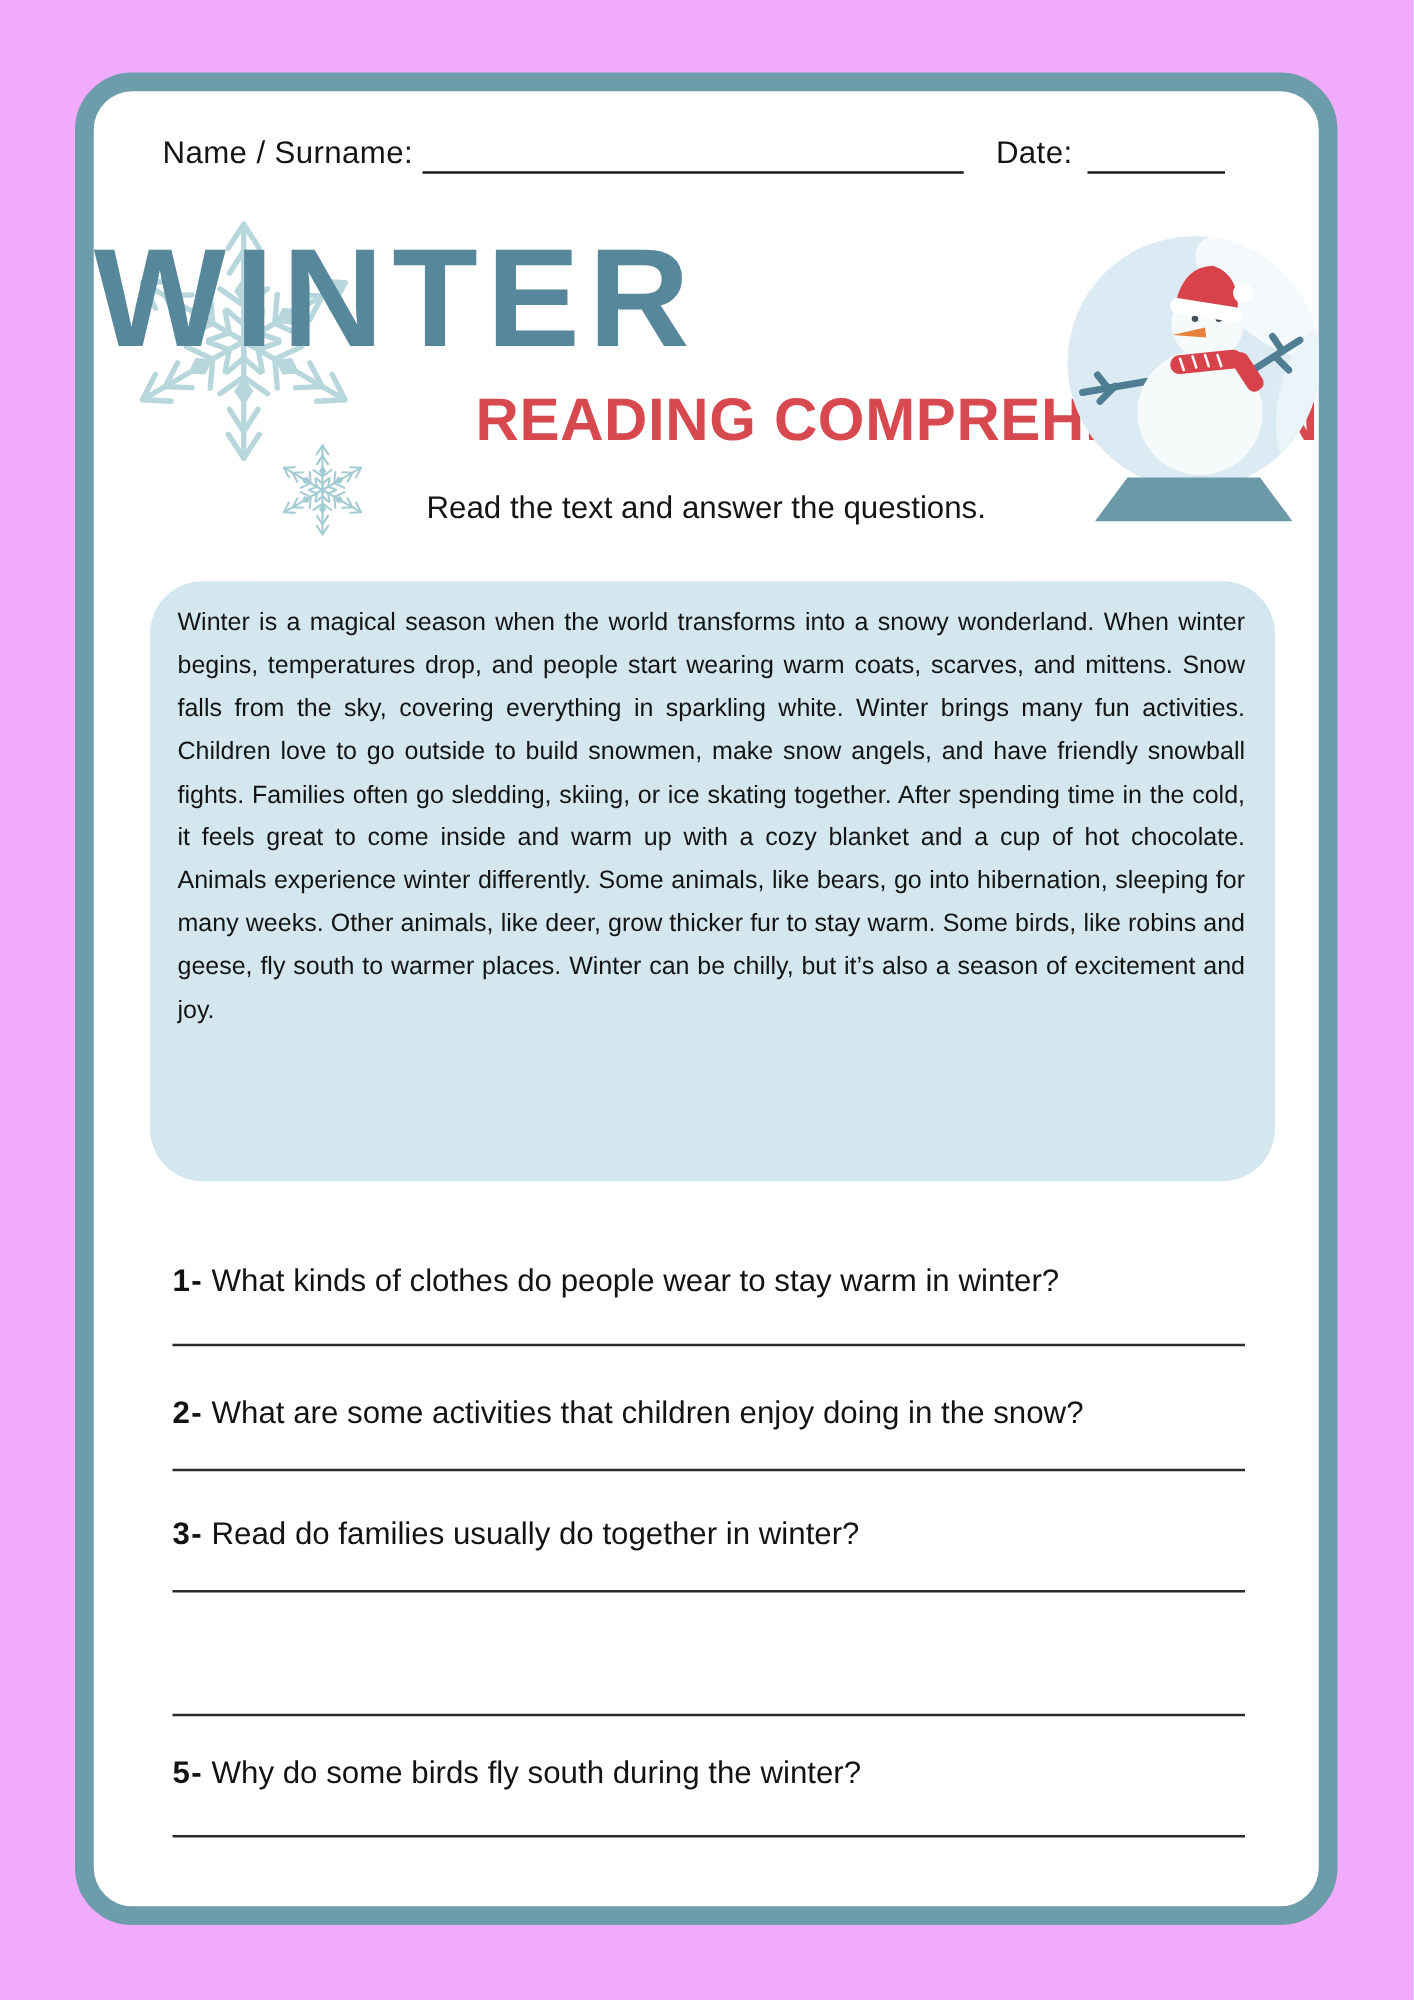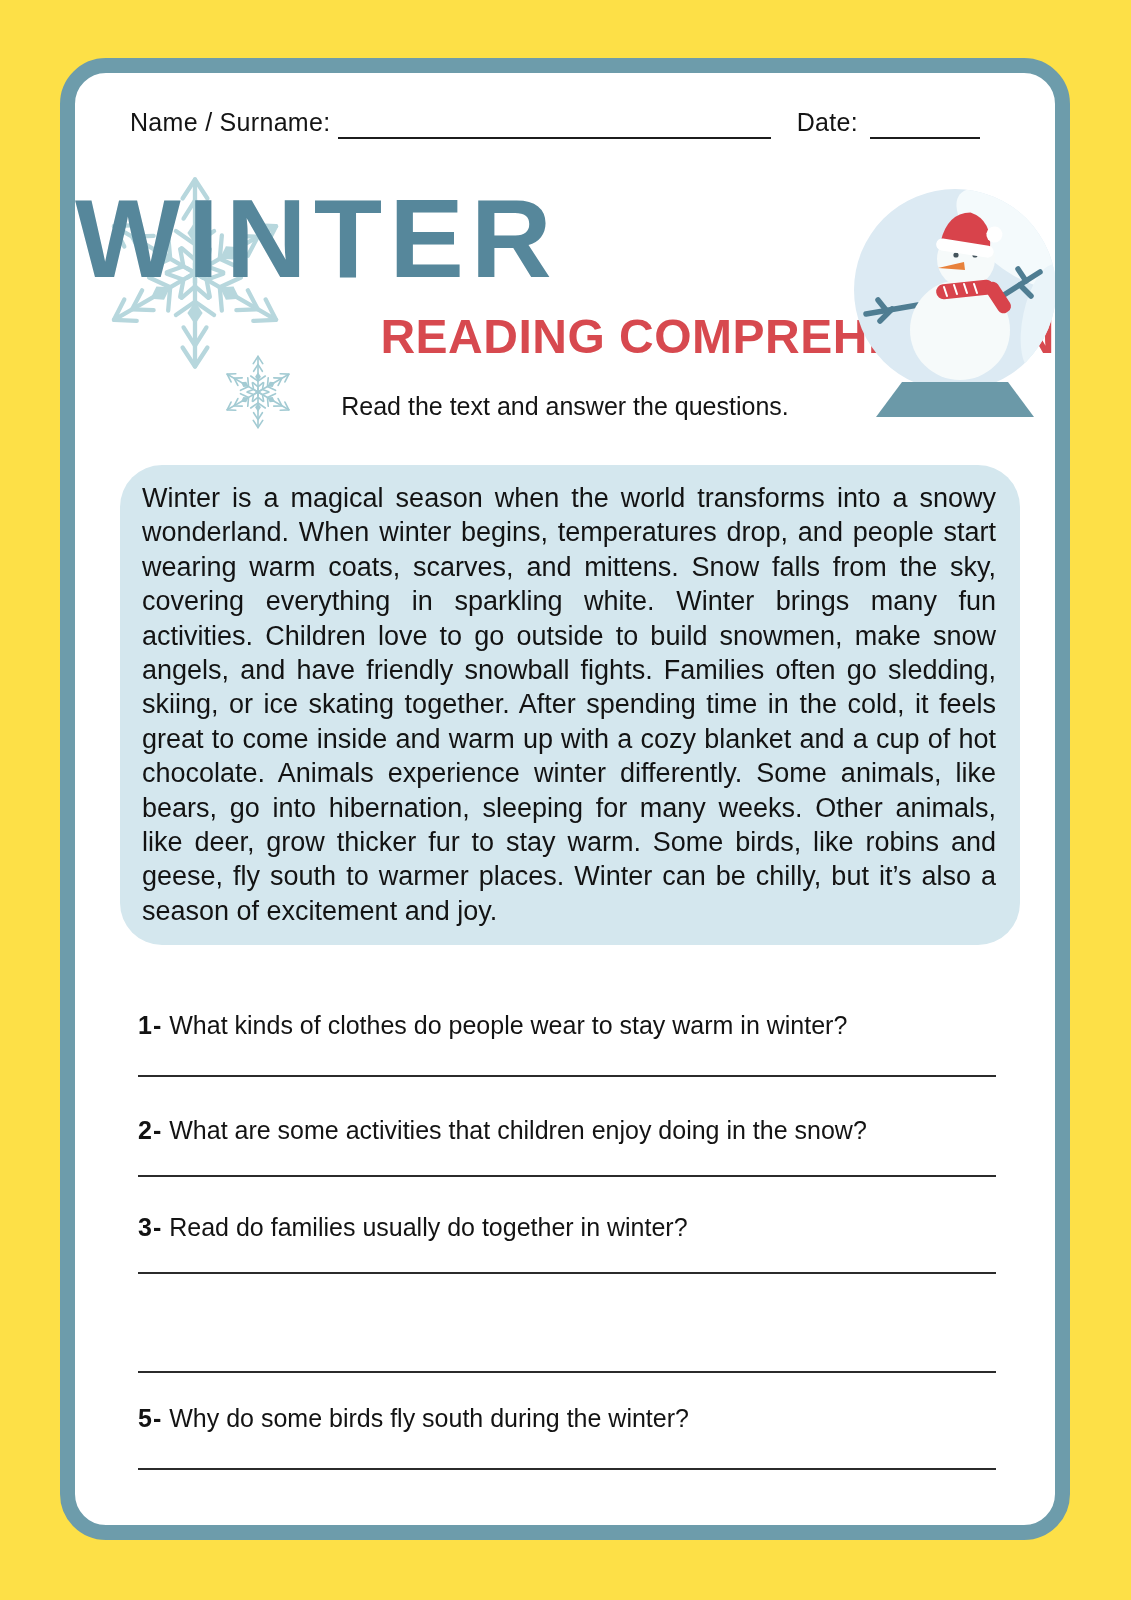--- a/index.html
+++ b/index.html
@@ -3,21 +3,21 @@
 <meta charset="utf-8">
 <style>
   html,body{margin:0;padding:0;}
   body{
     width:1131px;height:1600px;
     background:#d8ecf2;
     font-family:"Liberation Sans", sans-serif;
     color:#1f1f1f;
     position:relative;
   }
-  .page{position:absolute;inset:0;width:1131px;height:1600px;background:#fde047;}
+  .page{position:absolute;inset:0;width:1131px;height:1600px;background:#f0abfc;}
   .card{
     position:absolute;left:60px;top:58px;
     width:1010px;height:1482px;
     box-sizing:border-box;
     background:#ffffff;
     border:15px solid #6d9cab;
     border-radius:46px;
     overflow:hidden;
   }
   
@@ -47,21 +47,21 @@
   }
   .flake-big{position:absolute;left:15px;top:95px;width:210px;height:210px;color:#b7d7dd;}
   .flake-small{position:absolute;left:143px;top:279px;width:80px;height:80px;color:#a3cbd3;}
   .globe{position:absolute;left:775px;top:95px;width:212px;height:252px;}
   
   .passage{
     position:absolute;left:45px;top:392px;width:900px;height:480px;
     box-sizing:border-box;
     background:#d4e7ee;border-radius:42px;
     padding:16px 24px 16px 22px;
-    font-size:27px;line-height:34.4px;
+    font-size:20px;line-height:34.4px;
     text-align:justify;color:#131313;
   }
   
   .question{
     position:absolute;left:63px;width:858px;
     font-size:25px;color:#131313;white-space:nowrap;
   }
   .qnum{font-weight:bold;margin-right:7px;letter-spacing:1px;}
   .answer-line{
     position:absolute;left:63px;width:858px;height:2px;

